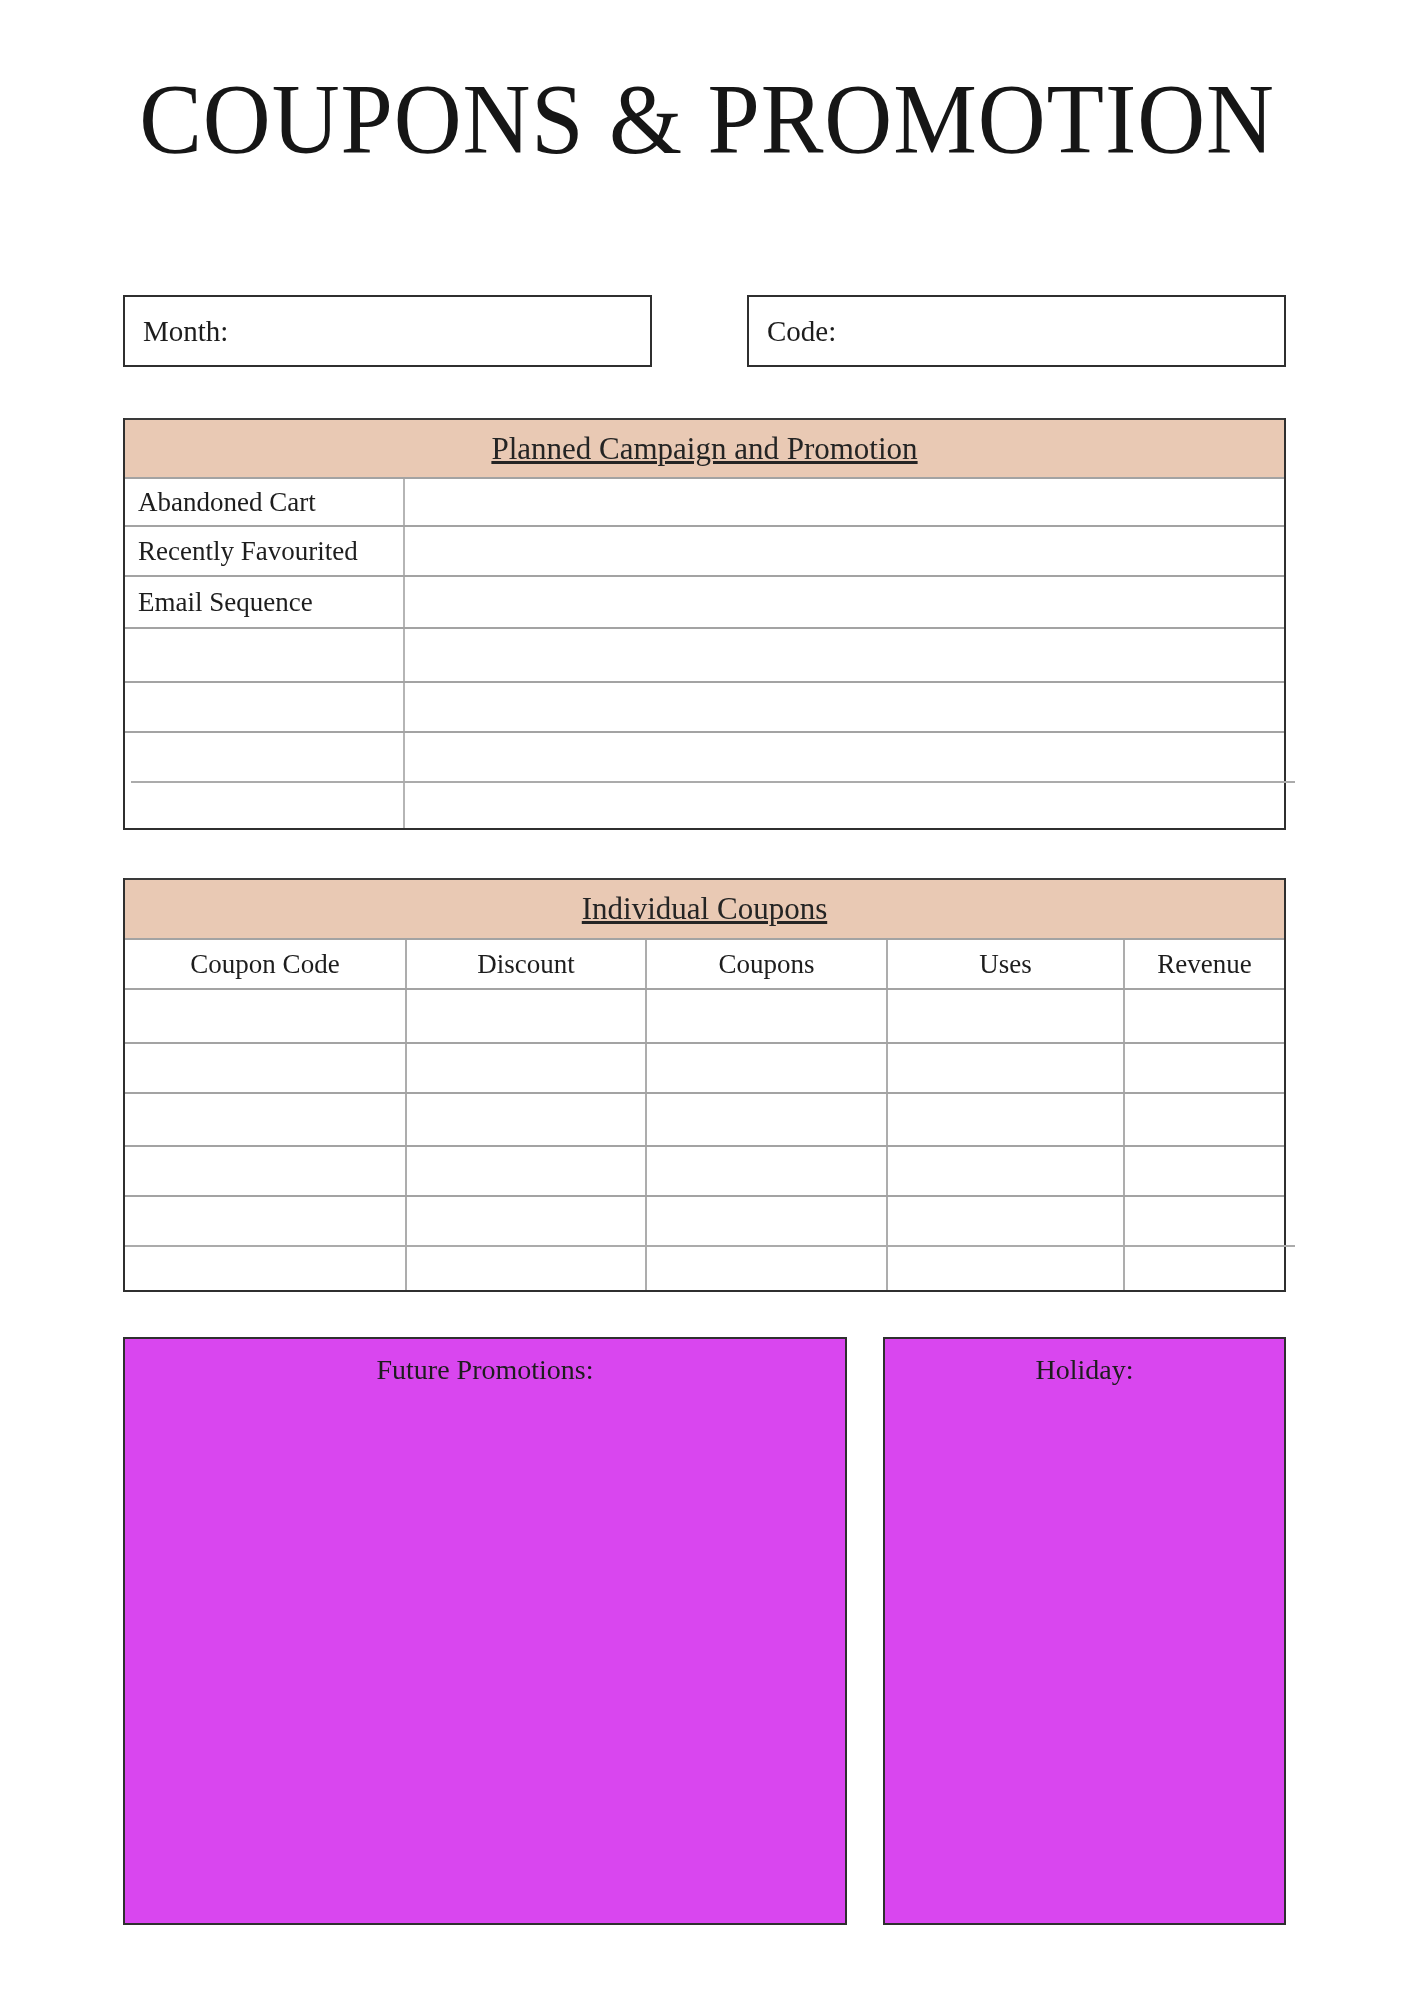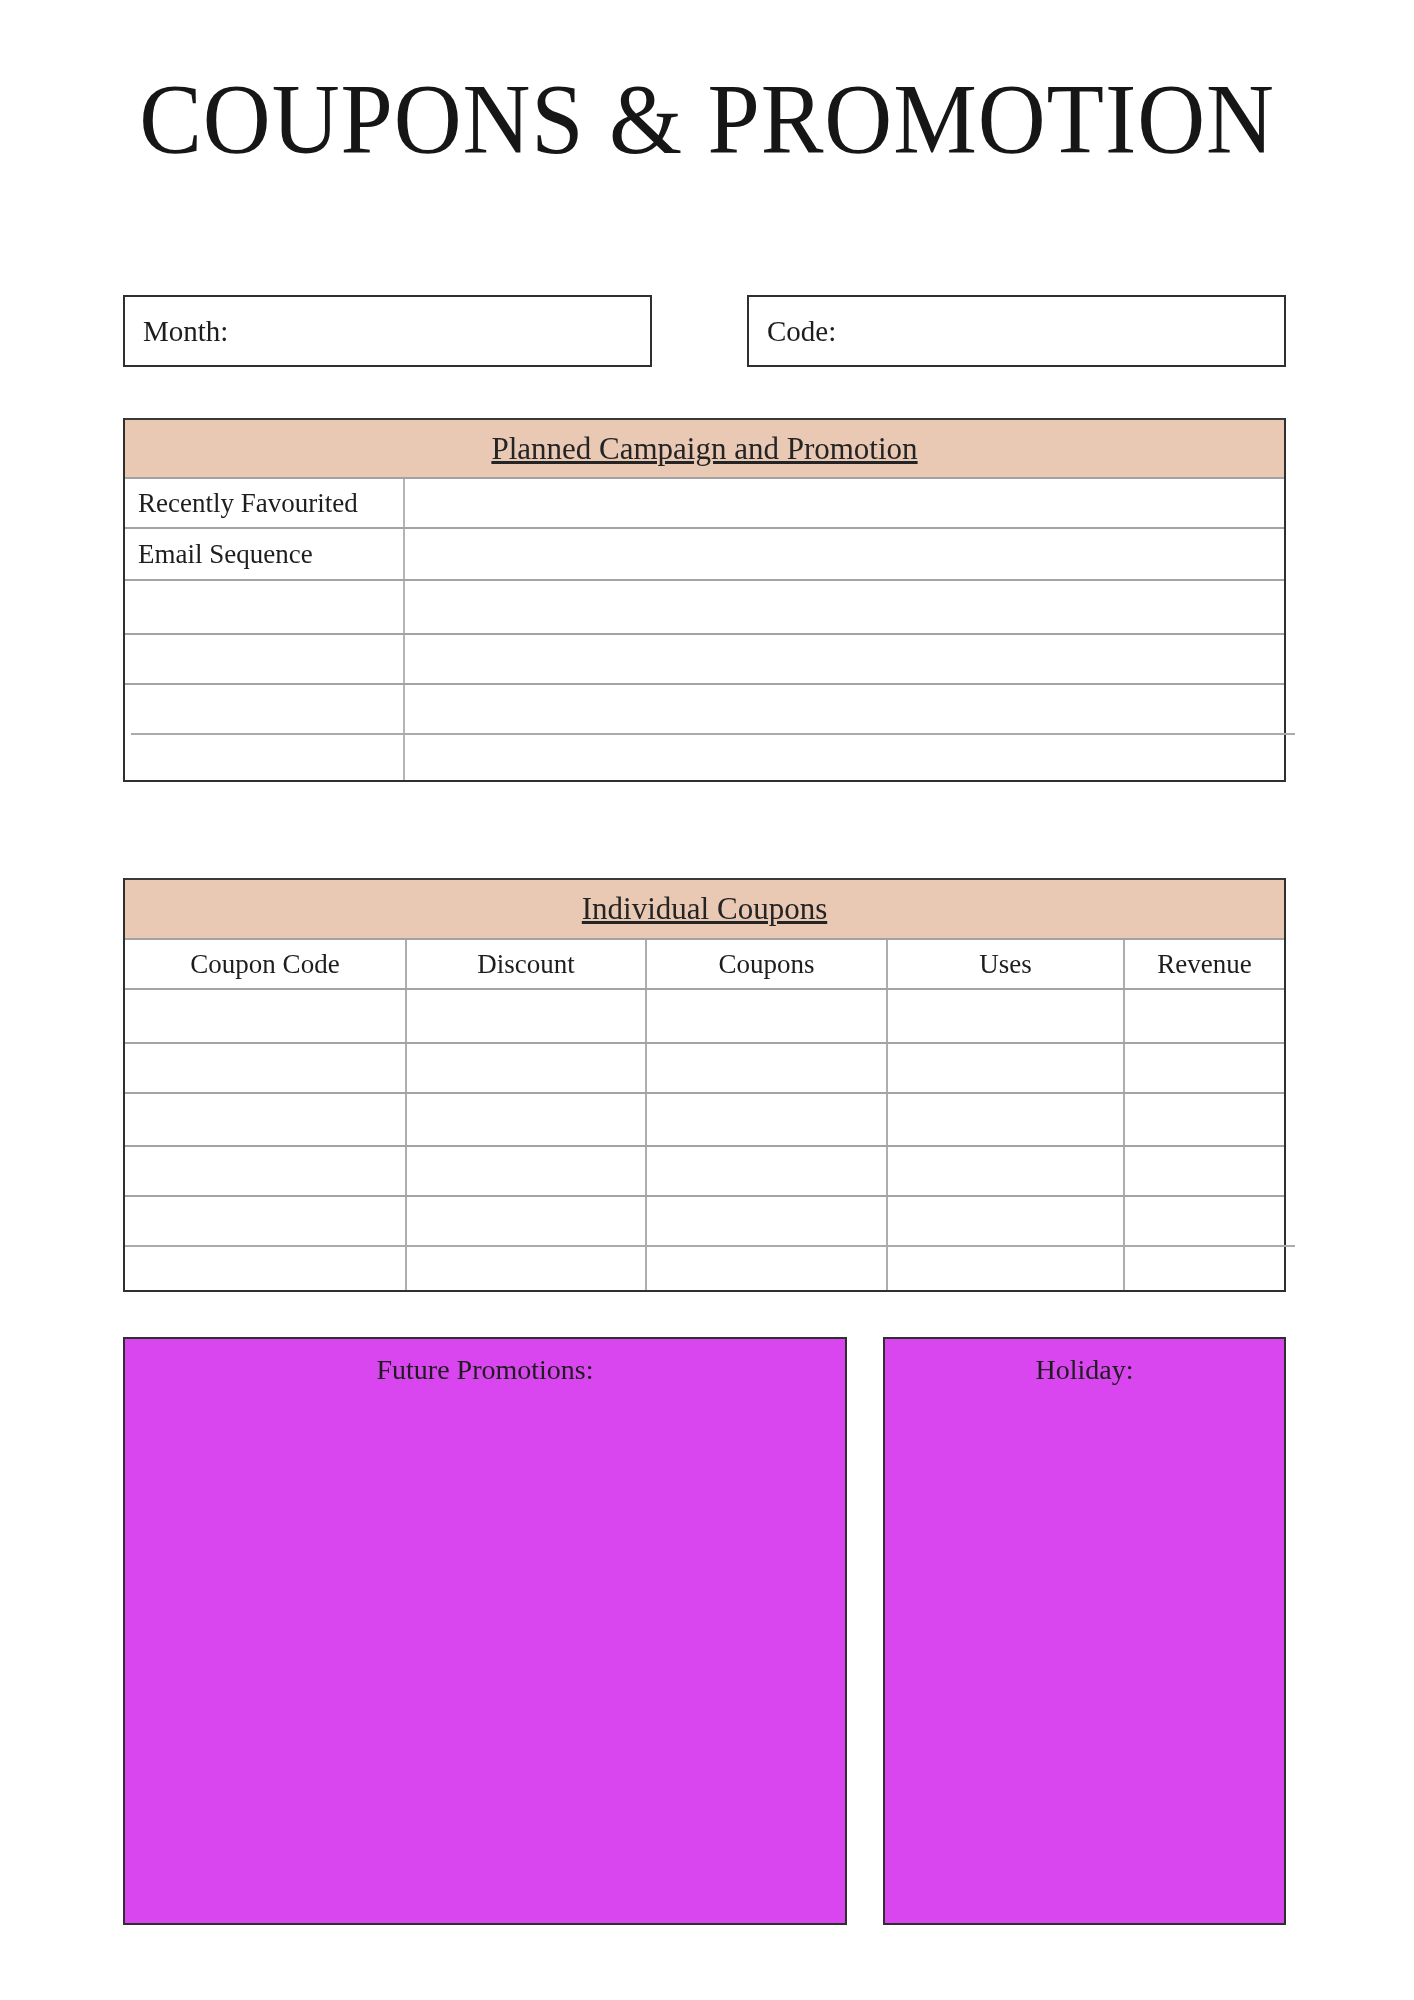--- a/index.html
+++ b/index.html
@@ -104,20 +104,24 @@
   <div class="field-box month">
     <span>Month:</span>
   </div>
   <div class="field-box year">
     <span>Code:</span>
   </div>
 
   <section class="tbl planned">
     <div class="band">Planned Campaign and Promotion</div>
 
+    <div class="row" style="height:48px">
+      <div class="cell-label">Abandoned Cart</div>
+      <div class="cell-value"></div>
+    </div>
     <div class="row" style="height:50px">
       <div class="cell-label">Recently Favourited</div>
       <div class="cell-value"></div>
     </div>
     <div class="row" style="height:52px">
       <div class="cell-label">Email Sequence</div>
       <div class="cell-value"></div>
     </div>
     <div class="row" style="height:54px">
       <div class="cell-label"></div>

